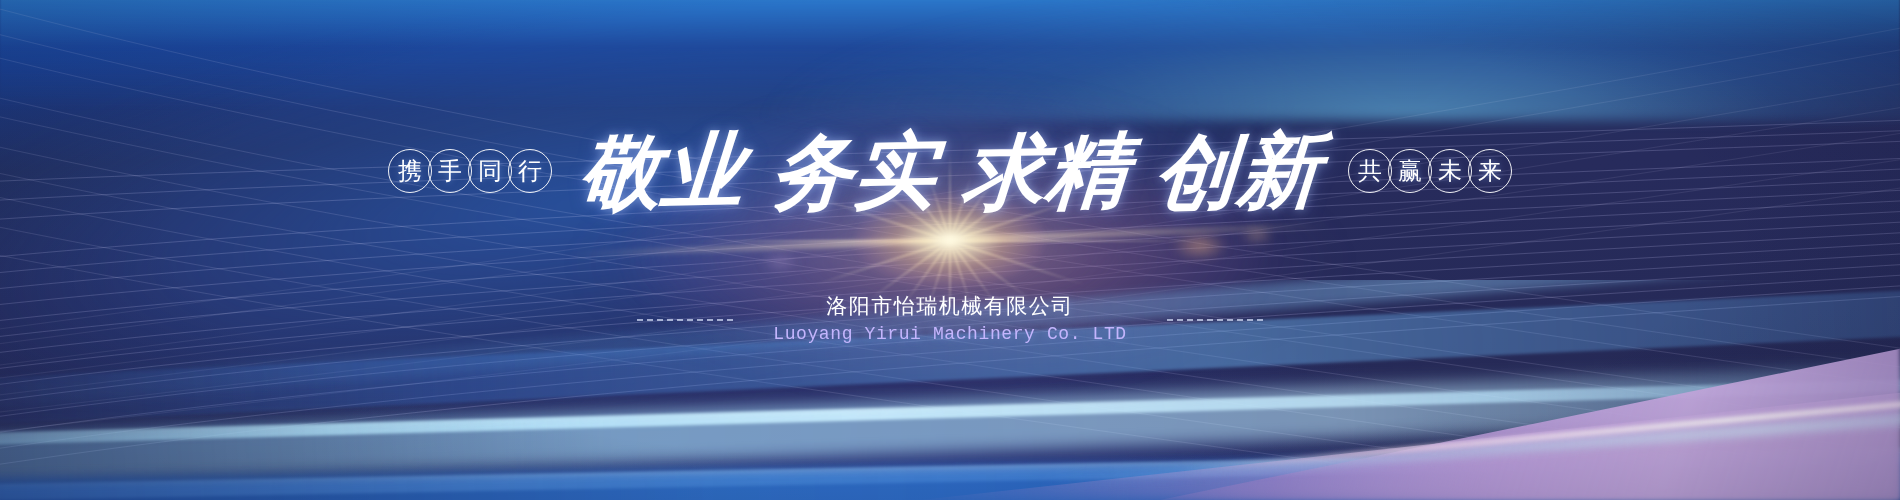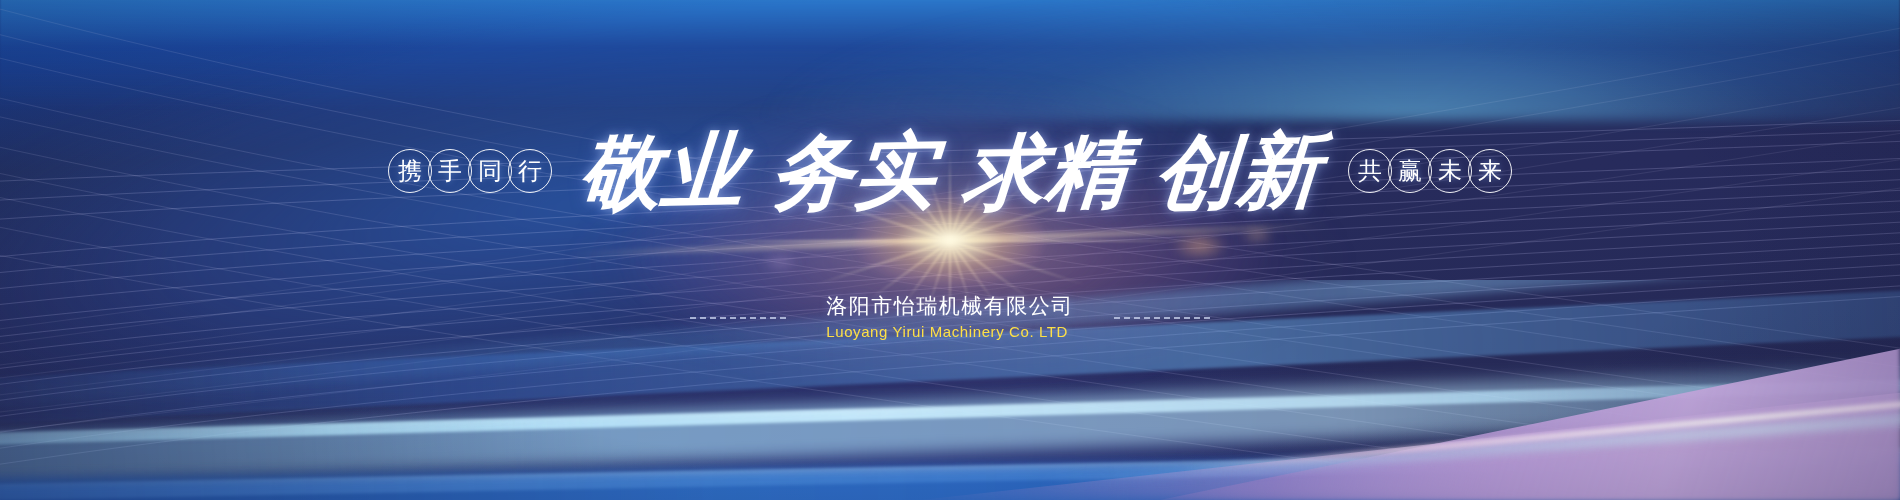--- a/index.html
+++ b/index.html
@@ -281,37 +281,37 @@
     justify-content: center;
     gap: 40px;
   }
   .dash-line {
     width: 96px;
     height: 0;
     border-top: 2px dashed rgba(210,220,245,.72);
     flex: none;
   }
   .names {
-    text-align: left;
+    text-align: center;
   }
   .name-cn {
     color: #ffffff;
     font-size: 21px;
     line-height: 1.38;
     letter-spacing: 1.5px;
     font-family: "DejaVu Sans", "Liberation Sans", sans-serif;
     white-space: nowrap;
     text-shadow: 0 0 8px rgba(140,175,255,.4);
   }
   .name-en {
-    color: #fde047;
-    font-size: 15px;
+    color: #c4b5fd;
+    font-size: 18px;
     line-height: 1.5;
     letter-spacing: .6px;
-    font-family: Liberation Sans, sans-serif;
+    font-family: Liberation Mono, monospace;
     white-space: nowrap;
     text-shadow: 0 0 8px rgba(140,175,255,.4);
   }
 
   
   .vignette {
     position: absolute;
     inset: 0;
     pointer-events: none;
     background: radial-gradient(ellipse 78% 88% at 50% 46%,

